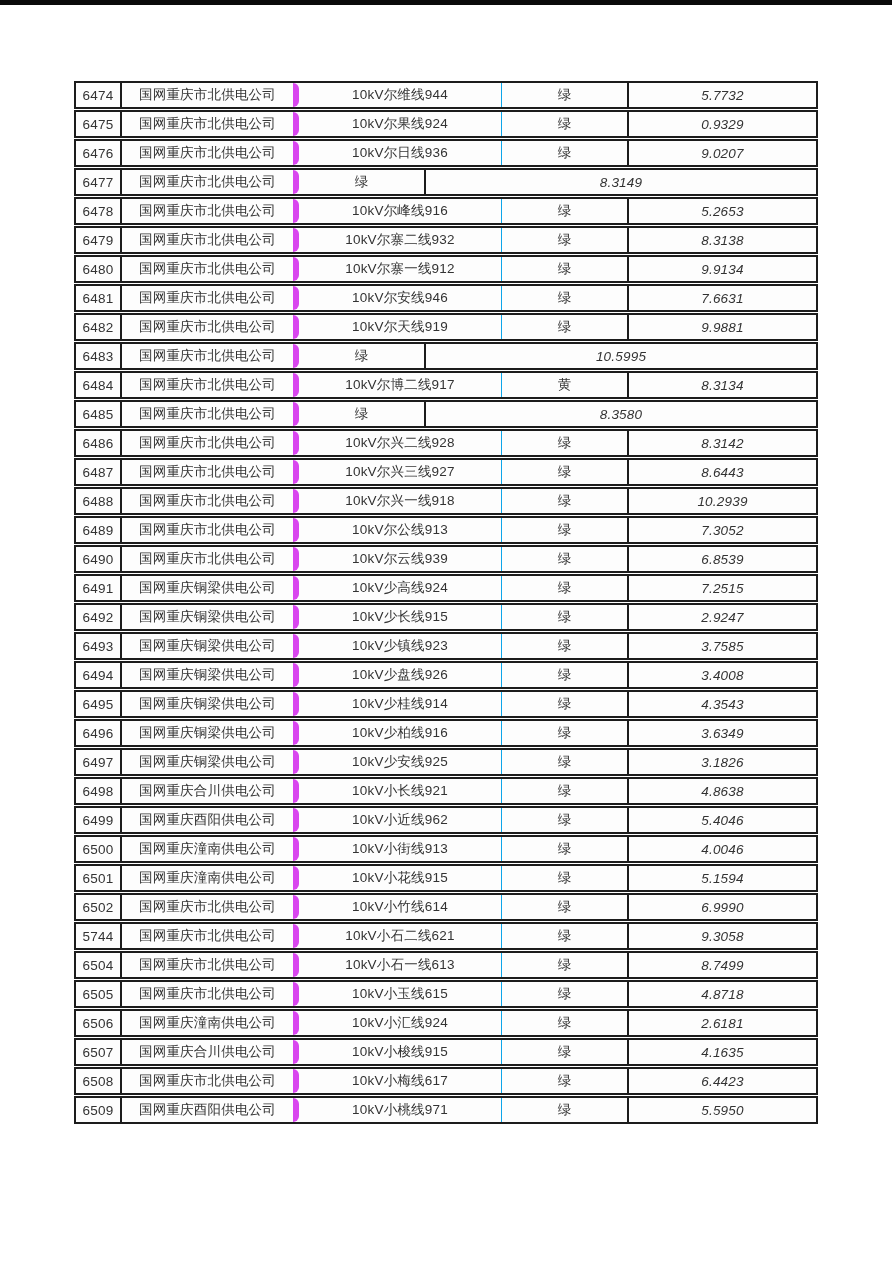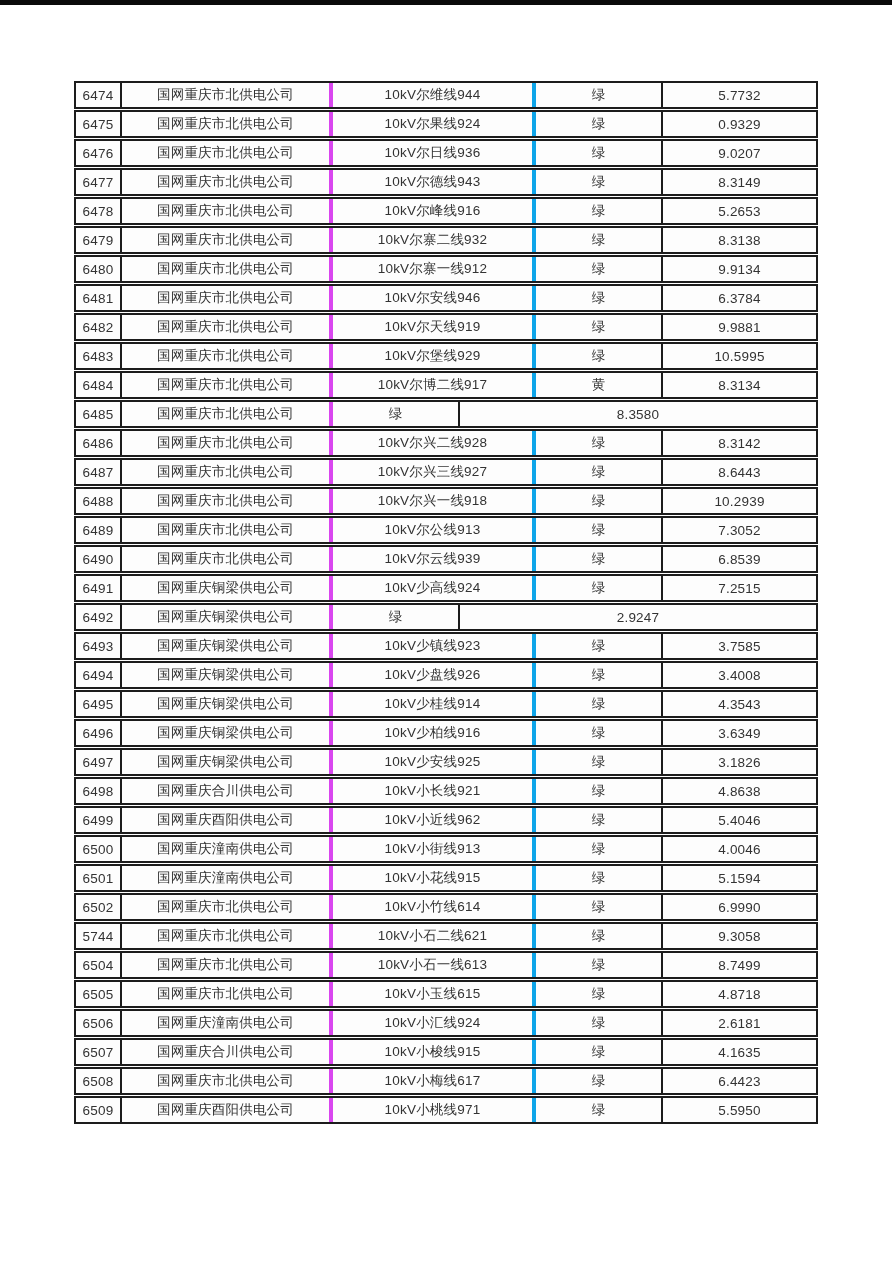--- a/index.html
+++ b/index.html
@@ -43,24 +43,24 @@
     display: flex;
     align-items: center;
     justify-content: center;
     font-size: 13.5px;
     color: #333333;
     letter-spacing: 0.2px;
     white-space: nowrap;
     overflow: hidden;
   }
   .c1 { width: 46px;  border-right: 2px solid #1c1c1c; }
-  .c2 { width: 211px; border-right: 4px solid #d946ef; }
-  .c3 { width: 203px; border-right: 4px solid #0ea5e9; }
+  .c2 { width: 177px; border-right: 6px solid #d946ef; border-radius: 6px; }
+  .c3 { width: 203px; border-right: 1px solid #0ea5e9; }
   .c4 { width: 127px; border-right: 2px solid #1c1c1c; }
-  .c5 { flex: 1; }
+  .c5 { flex: 1; font-style: italic; }
 </style>
 </head>
 <body>
 
 <div class="topbar"></div>
 
 <div class="table-wrap" id="table-wrap">
 
     <div class="row">
       <div class="cell c1">6474</div>
@@ -82,21 +82,20 @@
       <div class="cell c1">6476</div>
       <div class="cell c2">国网重庆市北供电公司</div>
       <div class="cell c3">10kV尔日线936</div>
       <div class="cell c4">绿</div>
       <div class="cell c5">9.0207</div>
     </div>
 
     <div class="row">
       <div class="cell c1">6477</div>
       <div class="cell c2">国网重庆市北供电公司</div>
-      <div class="cell c3">10kV尔德线943</div>
       <div class="cell c4">绿</div>
       <div class="cell c5">8.3149</div>
     </div>
 
     <div class="row">
       <div class="cell c1">6478</div>
       <div class="cell c2">国网重庆市北供电公司</div>
       <div class="cell c3">10kV尔峰线916</div>
       <div class="cell c4">绿</div>
       <div class="cell c5">5.2653</div>
@@ -116,35 +115,34 @@
       <div class="cell c3">10kV尔寨一线912</div>
       <div class="cell c4">绿</div>
       <div class="cell c5">9.9134</div>
     </div>
 
     <div class="row">
       <div class="cell c1">6481</div>
       <div class="cell c2">国网重庆市北供电公司</div>
       <div class="cell c3">10kV尔安线946</div>
       <div class="cell c4">绿</div>
-      <div class="cell c5">6.3784</div>
+      <div class="cell c5">7.6631</div>
     </div>
 
     <div class="row">
       <div class="cell c1">6482</div>
       <div class="cell c2">国网重庆市北供电公司</div>
       <div class="cell c3">10kV尔天线919</div>
       <div class="cell c4">绿</div>
       <div class="cell c5">9.9881</div>
     </div>
 
     <div class="row">
       <div class="cell c1">6483</div>
       <div class="cell c2">国网重庆市北供电公司</div>
-      <div class="cell c3">10kV尔堡线929</div>
       <div class="cell c4">绿</div>
       <div class="cell c5">10.5995</div>
     </div>
 
     <div class="row">
       <div class="cell c1">6484</div>
       <div class="cell c2">国网重庆市北供电公司</div>
       <div class="cell c3">10kV尔博二线917</div>
       <div class="cell c4">黄</div>
       <div class="cell c5">8.3134</div>
@@ -201,20 +199,21 @@
       <div class="cell c1">6491</div>
       <div class="cell c2">国网重庆铜梁供电公司</div>
       <div class="cell c3">10kV少高线924</div>
       <div class="cell c4">绿</div>
       <div class="cell c5">7.2515</div>
     </div>
 
     <div class="row">
       <div class="cell c1">6492</div>
       <div class="cell c2">国网重庆铜梁供电公司</div>
+      <div class="cell c3">10kV少长线915</div>
       <div class="cell c4">绿</div>
       <div class="cell c5">2.9247</div>
     </div>
 
     <div class="row">
       <div class="cell c1">6493</div>
       <div class="cell c2">国网重庆铜梁供电公司</div>
       <div class="cell c3">10kV少镇线923</div>
       <div class="cell c4">绿</div>
       <div class="cell c5">3.7585</div>

